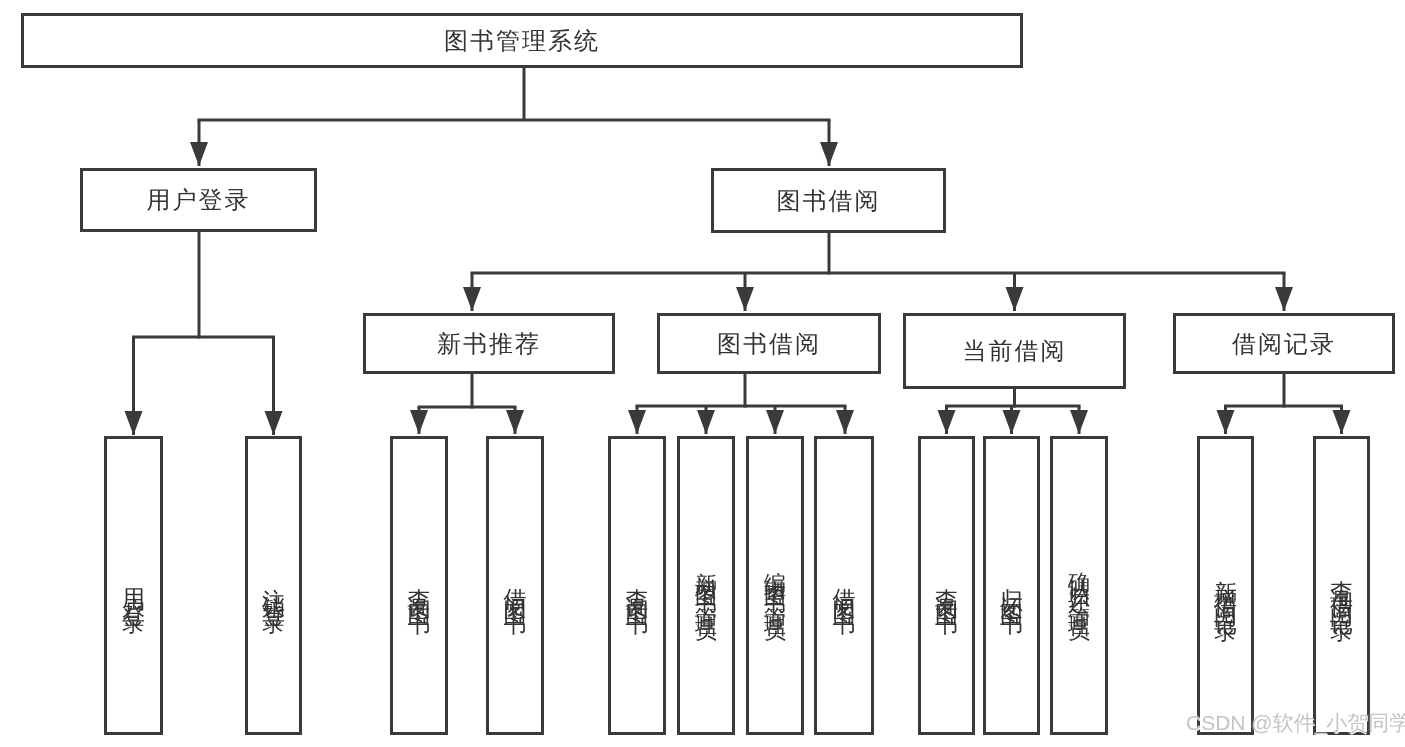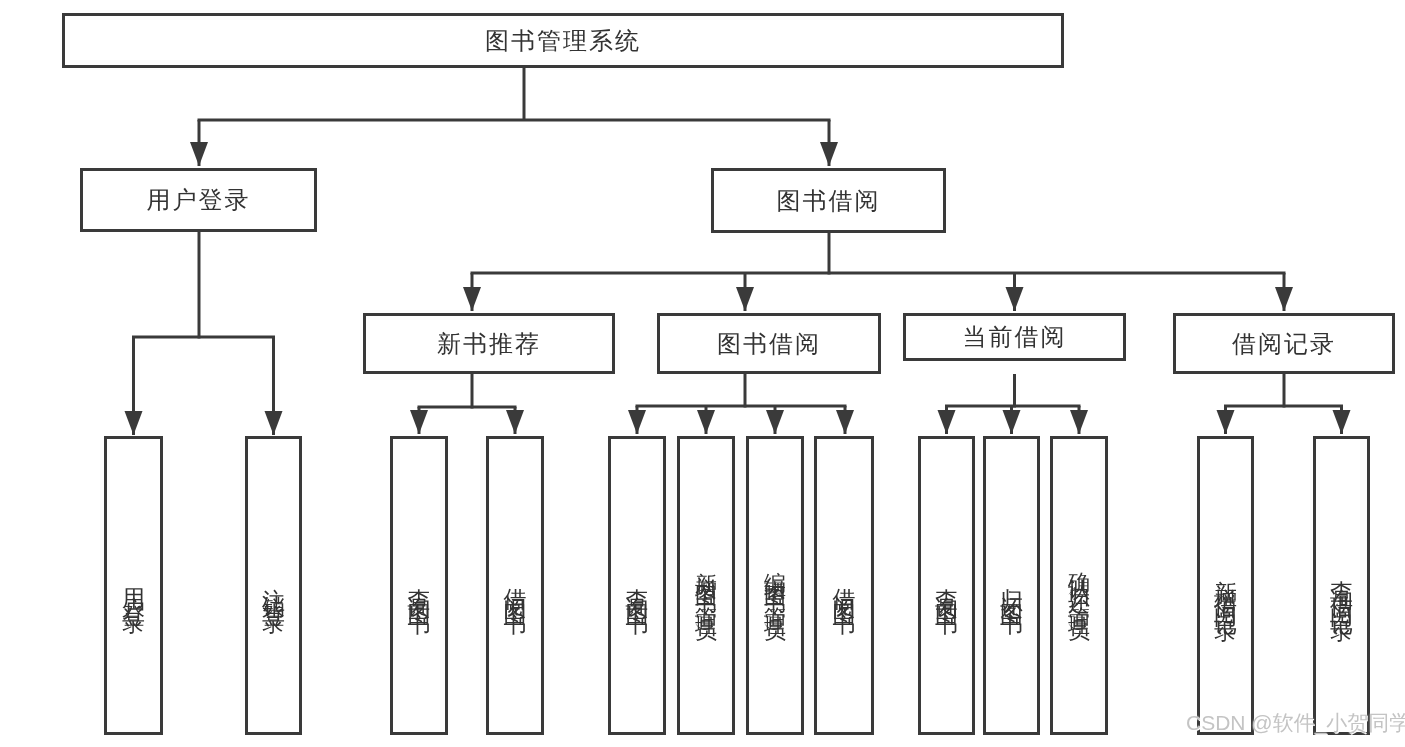--- a/index.html
+++ b/index.html
@@ -14,21 +14,21 @@
   .node{
     position:absolute;
     box-sizing:border-box;
     background:#ffffff;
     border:3px solid #3a3a3a;
     display:flex;align-items:center;justify-content:center;
     color:#333333;
     z-index:1;
   }
   .h-node{font-size:24px;letter-spacing:2px;white-space:nowrap;}
-  .root-node{font-size:24px;letter-spacing:2px;margin-left:41px;}
+  .root-node{font-size:24px;letter-spacing:2px;}
   .leaf{z-index:1;}
   .leaf .vtext{
     writing-mode:vertical-rl;
     text-orientation:mixed;
     font-size:23px;
     letter-spacing:8px;
     color:#333333;
     line-height:1;
   }
   .leaf-wide .vtext{font-size:22px;letter-spacing:7px;}
@@ -107,21 +107,21 @@
   <div class="node h-node" style="left:711px;top:168px;width:235px;height:65px;">
     <span>图书借阅</span>
   </div>
 
   <div class="node h-node" style="left:363px;top:313px;width:252px;height:61px;">
     <span>新书推荐</span>
   </div>
   <div class="node h-node" style="left:633px;top:313px;width:224px;height:61px;margin-left:24px;">
     <span>图书借阅</span>
   </div>
-  <div class="node h-node" style="left:903px;top:313px;width:223px;height:48px;">
+  <div class="node h-node" style="left:903px;top:313px;width:223px;height:76px;">
     <span>当前借阅</span>
   </div>
   <div class="node h-node" style="left:1173px;top:313px;width:222px;height:61px;">
     <span>借阅记录</span>
   </div>
 
   <div class="node leaf" style="left:104px;top:436px;width:59px;height:299px;">
     <span class="vtext">用户登录</span>
   </div>
   <div class="node leaf" style="left:245px;top:436px;width:57px;height:299px;">

